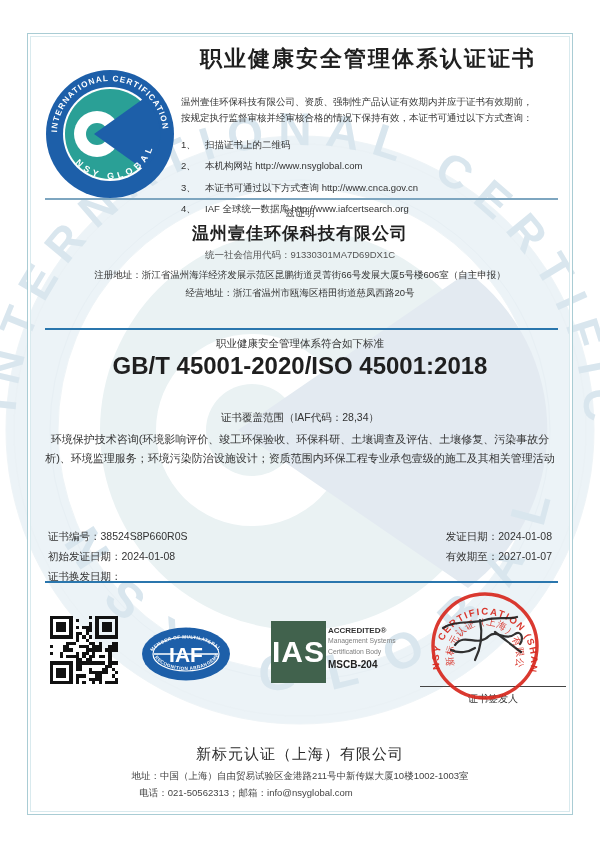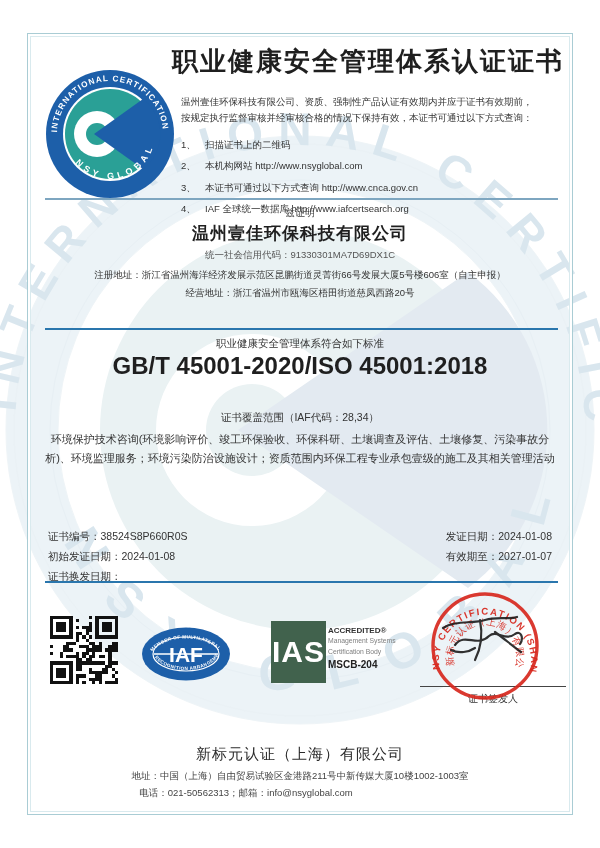--- a/index.html
+++ b/index.html
@@ -14,21 +14,21 @@
   html,body{background:#fdfdfd;}
   body{font-family:"Liberation Sans","DejaVu Sans",sans-serif;color:var(--text-body);}
   .page{position:relative;width:600px;height:848px;background:#fff;overflow:hidden;margin:0 auto;}
   .frame{position:absolute;left:27px;top:33px;width:546px;height:782px;
          border:1px solid var(--frame-border);
          box-shadow:inset 0 0 0 2px #ffffff, inset 0 0 0 3px var(--frame-inner);
          z-index:1;pointer-events:none;}
   .wm{position:absolute;left:0;top:0;z-index:0;}
   .abs{position:absolute;z-index:2;}
   .cert-title{left:170px;top:44px;width:396px;text-align:center;
-              font-size:26px;font-weight:700;letter-spacing:2px;color:var(--text-dark);}
+              font-size:22px;font-weight:700;letter-spacing:2px;color:var(--text-dark);}
   .intro{left:181px;top:94px;width:382px;font-size:9.5px;line-height:16px;color:#333;}
   .intro-list{left:181px;top:130px;width:382px;font-size:9.5px;color:#333;}
   .intro-item{display:flex;margin-top:8.5px;}
   .intro-item .num{width:24px;flex:none;}
   .logo{left:44px;top:68px;}
   .hr{height:2px;}
   .hr1{left:45px;top:198px;width:513px;background:var(--divider-steel);}
   .hr2{left:45px;top:328px;width:513px;height:1.5px;background:var(--divider-blue);}
   .hr3{left:45px;top:581px;width:513px;background:var(--divider-blue);}
   .certify-label{left:0;top:206px;width:600px;text-align:center;font-size:10px;color:#444;}

